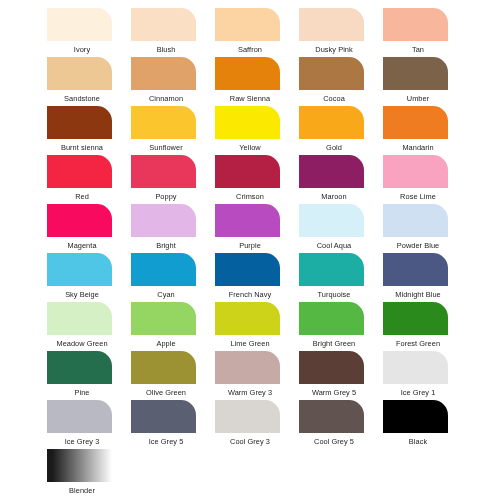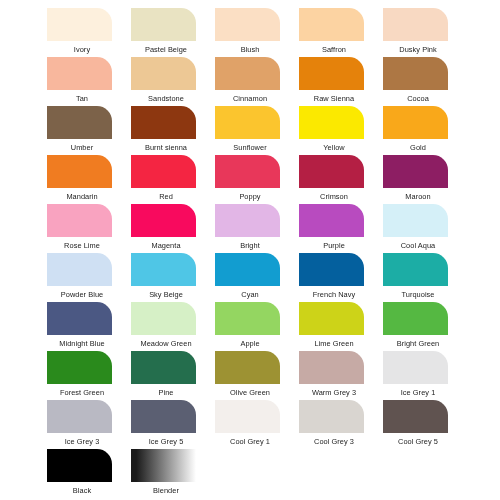--- a/index.html
+++ b/index.html
@@ -75,24 +75,20 @@
 </head>
 <body>
 
 <div id="swatch-sheet">
   <div class="swatch-grid">
       <div class="swatch-cell">
         <div class="swatch-chip" style="background: rgb(253, 240, 221);"></div>
         <div class="swatch-label">Ivory</div>
       </div>
       <div class="swatch-cell">
-        <div class="swatch-chip" style="background: rgb(233, 227, 194);"></div>
-        <div class="swatch-label">Pastel Beige</div>
-      </div>
-      <div class="swatch-cell">
         <div class="swatch-chip" style="background: rgb(251, 223, 196);"></div>
         <div class="swatch-label">Blush</div>
       </div>
       <div class="swatch-cell">
         <div class="swatch-chip" style="background: rgb(252, 211, 162);"></div>
         <div class="swatch-label">Saffron</div>
       </div>
       <div class="swatch-cell">
         <div class="swatch-chip" style="background: rgb(248, 217, 194);"></div>
         <div class="swatch-label">Dusky Pink</div>
@@ -227,34 +223,34 @@
       </div>
       <div class="swatch-cell">
         <div class="swatch-chip" style="background: rgb(157, 146, 51);"></div>
         <div class="swatch-label">Olive Green</div>
       </div>
       <div class="swatch-cell">
         <div class="swatch-chip" style="background: rgb(198, 170, 165);"></div>
         <div class="swatch-label">Warm Grey 3</div>
       </div>
       <div class="swatch-cell">
+        <div class="swatch-chip" style="background: rgb(91, 63, 54);"></div>
+        <div class="swatch-label">Warm Grey 5</div>
+      </div>
+      <div class="swatch-cell">
         <div class="swatch-chip" style="background: rgb(229, 229, 230);"></div>
         <div class="swatch-label">Ice Grey 1</div>
       </div>
       <div class="swatch-cell">
         <div class="swatch-chip" style="background: rgb(185, 185, 195);"></div>
         <div class="swatch-label">Ice Grey 3</div>
       </div>
       <div class="swatch-cell">
         <div class="swatch-chip" style="background: rgb(91, 95, 114);"></div>
         <div class="swatch-label">Ice Grey 5</div>
-      </div>
-      <div class="swatch-cell">
-        <div class="swatch-chip" style="background: rgb(243, 239, 236);"></div>
-        <div class="swatch-label">Cool Grey 1</div>
       </div>
       <div class="swatch-cell">
         <div class="swatch-chip" style="background: rgb(217, 213, 208);"></div>
         <div class="swatch-label">Cool Grey 3</div>
       </div>
       <div class="swatch-cell">
         <div class="swatch-chip" style="background: rgb(96, 83, 80);"></div>
         <div class="swatch-label">Cool Grey 5</div>
       </div>
       <div class="swatch-cell">

